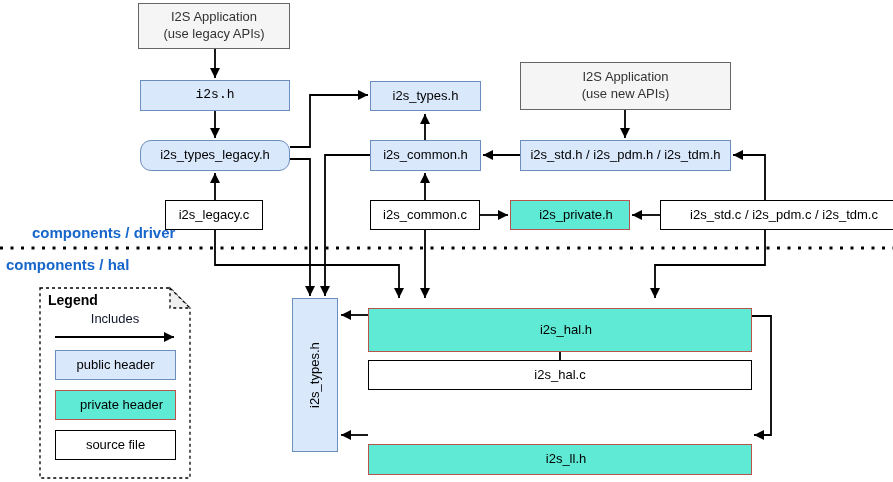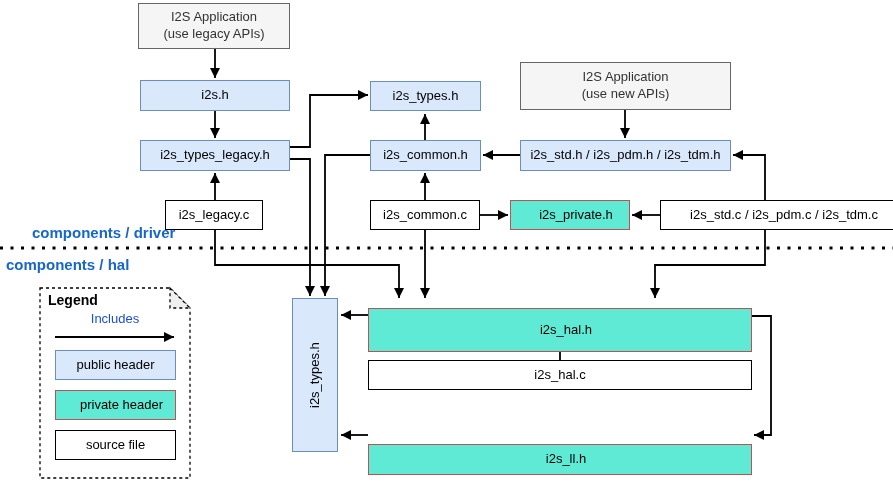--- a/index.html
+++ b/index.html
@@ -23,21 +23,21 @@
   .plain{background:#ffffff;border:1.5px solid #000000;}
   .gray{background:#f5f5f5;border:1.5px solid #666666;color:#333333;white-space:pre-line;}
   .tall{writing-mode:vertical-rl;transform:rotate(180deg);}
   .section-label{
     position:absolute;z-index:2;
     font-size:15px;font-weight:bold;color:#1766cb;
     white-space:nowrap;
   }
   .legend-text{position:absolute;z-index:3;}
   .legend-title{font-size:14px;font-weight:bold;color:#000;}
-  .legend-includes{font-size:13px;color:#1d4ed8;width:120px;text-align:center;}
+  .legend-includes{font-size:13px;color:#0f172a;width:120px;text-align:center;}
 </style>
 </head>
 <body>
 
 <div id="canvas">
 
   <svg id="wires" width="893" height="482" viewBox="0 0 893 482">
     <defs>
       <marker id="arr" markerUnits="userSpaceOnUse" markerWidth="12" markerHeight="12" viewBox="0 0 12 12" refX="11" refY="6" orient="auto">
         <path d="M1,1 L11,6 L1,11 Z" fill="#000"></path>
@@ -75,23 +75,23 @@
       <path d="M170,288 L190,308 L170,308 Z" fill="#f0f0f0" stroke-width="1.3" stroke-dasharray="3,3"></path>
       <path d="M55,337 L174,337" marker-end="url(#arr)"></path>
     </g>
   </svg>
 
   <div class="section-label" style="left:6px;top:224px;margin-left:26px;">components / driver</div>
   <div class="section-label" style="left:6px;top:256px;">components / hal</div>
 
   <div class="node gray" style="left:138px;top:3px;width:152px;height:46px;">I2S Application
 (use legacy APIs)</div>
-  <div class="node blue" style="left:140px;top:80px;width:150px;height:31px;">i2s.h</div>
+  <div class="node blue" style="left:140px;top:80px;width:150px;height:31px;font-family:Liberation Mono, monospace;">i2s.h</div>
   <div class="node blue" style="left:370px;top:81px;width:111px;height:30px;">i2s_types.h</div>
-  <div class="node blue" style="left:140px;top:140px;width:150px;height:31px;">i2s_types_legacy.h</div>
+  <div class="node blue" style="left:140px;top:140px;width:150px;height:31px;border-radius:11px;">i2s_types_legacy.h</div>
   <div class="node blue" style="left:370px;top:140px;width:111px;height:31px;">i2s_common.h</div>
   <div class="node gray" style="left:520px;top:62px;width:211px;height:48px;">I2S Application
 (use new APIs)</div>
   <div class="node blue" style="left:520px;top:140px;width:211px;height:31px;">i2s_std.h / i2s_pdm.h / i2s_tdm.h</div>
   <div class="node plain" style="left:165px;top:200px;width:98px;height:30px;">i2s_legacy.c</div>
   <div class="node plain" style="left:370px;top:200px;width:110px;height:30px;">i2s_common.c</div>
   <div class="node pink" style="left:510px;top:200px;width:120px;height:30px;">i2s_private.h</div>
   <div class="node plain" style="left:660px;top:200px;width:248px;height:30px;">i2s_std.c / i2s_pdm.c / i2s_tdm.c</div>
 
   <div class="node blue tall" style="left:292px;top:298px;width:46px;height:154px;">i2s_types.h</div>

